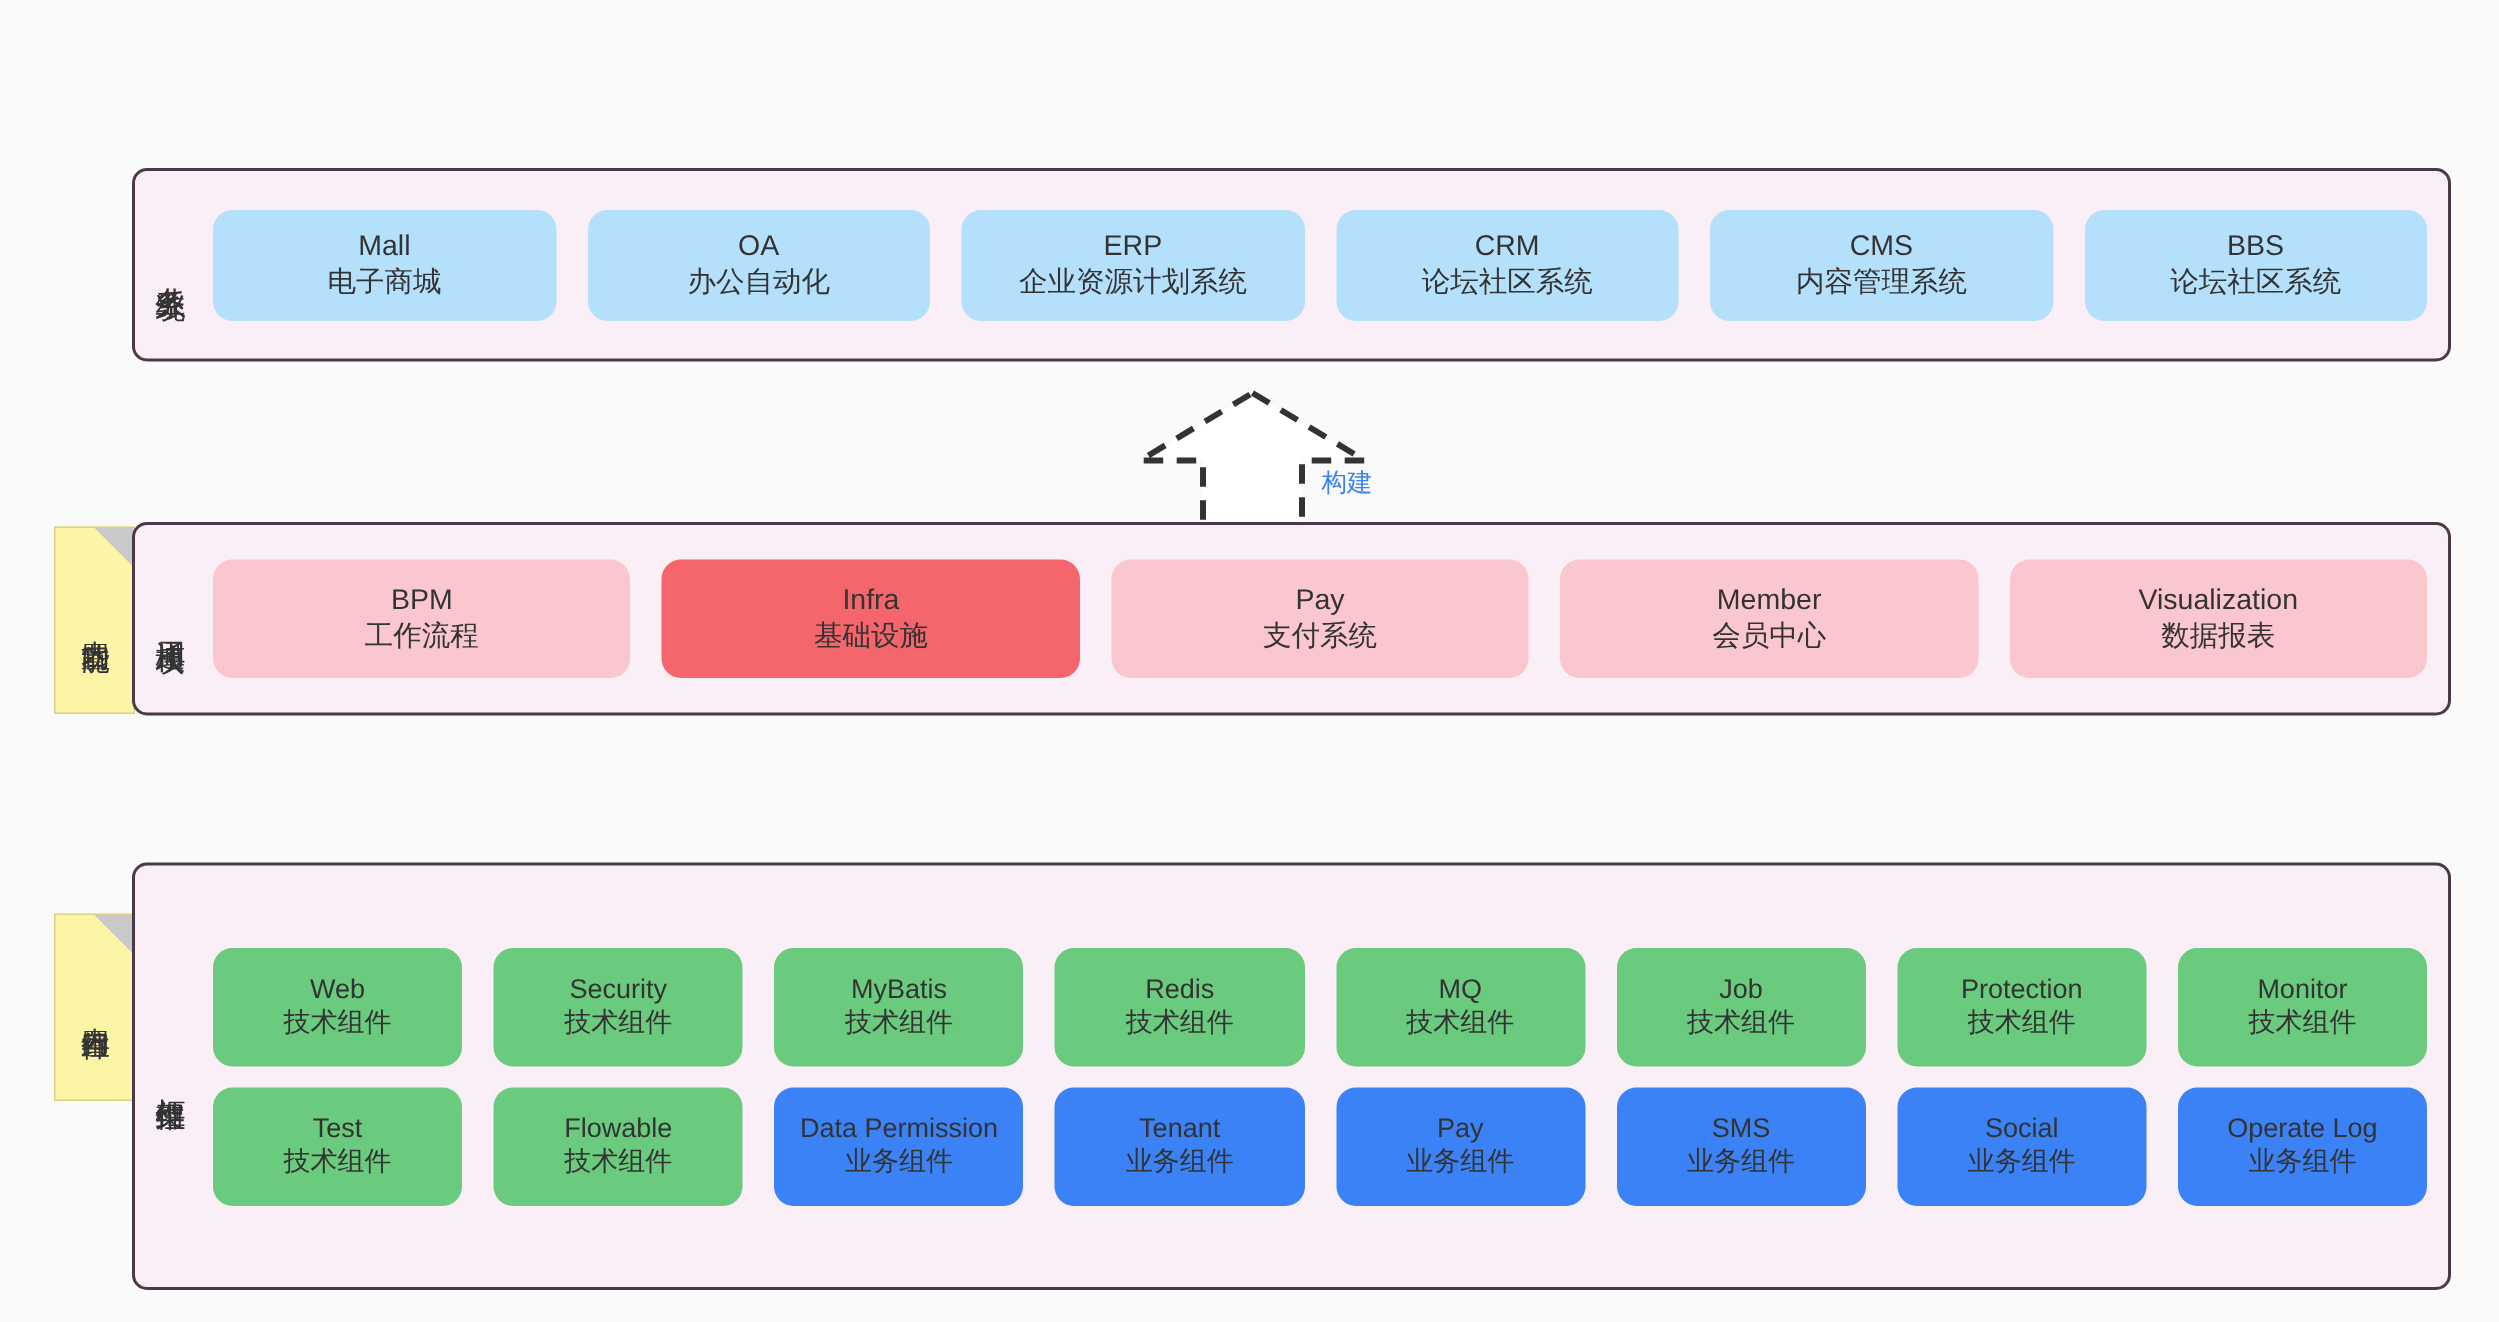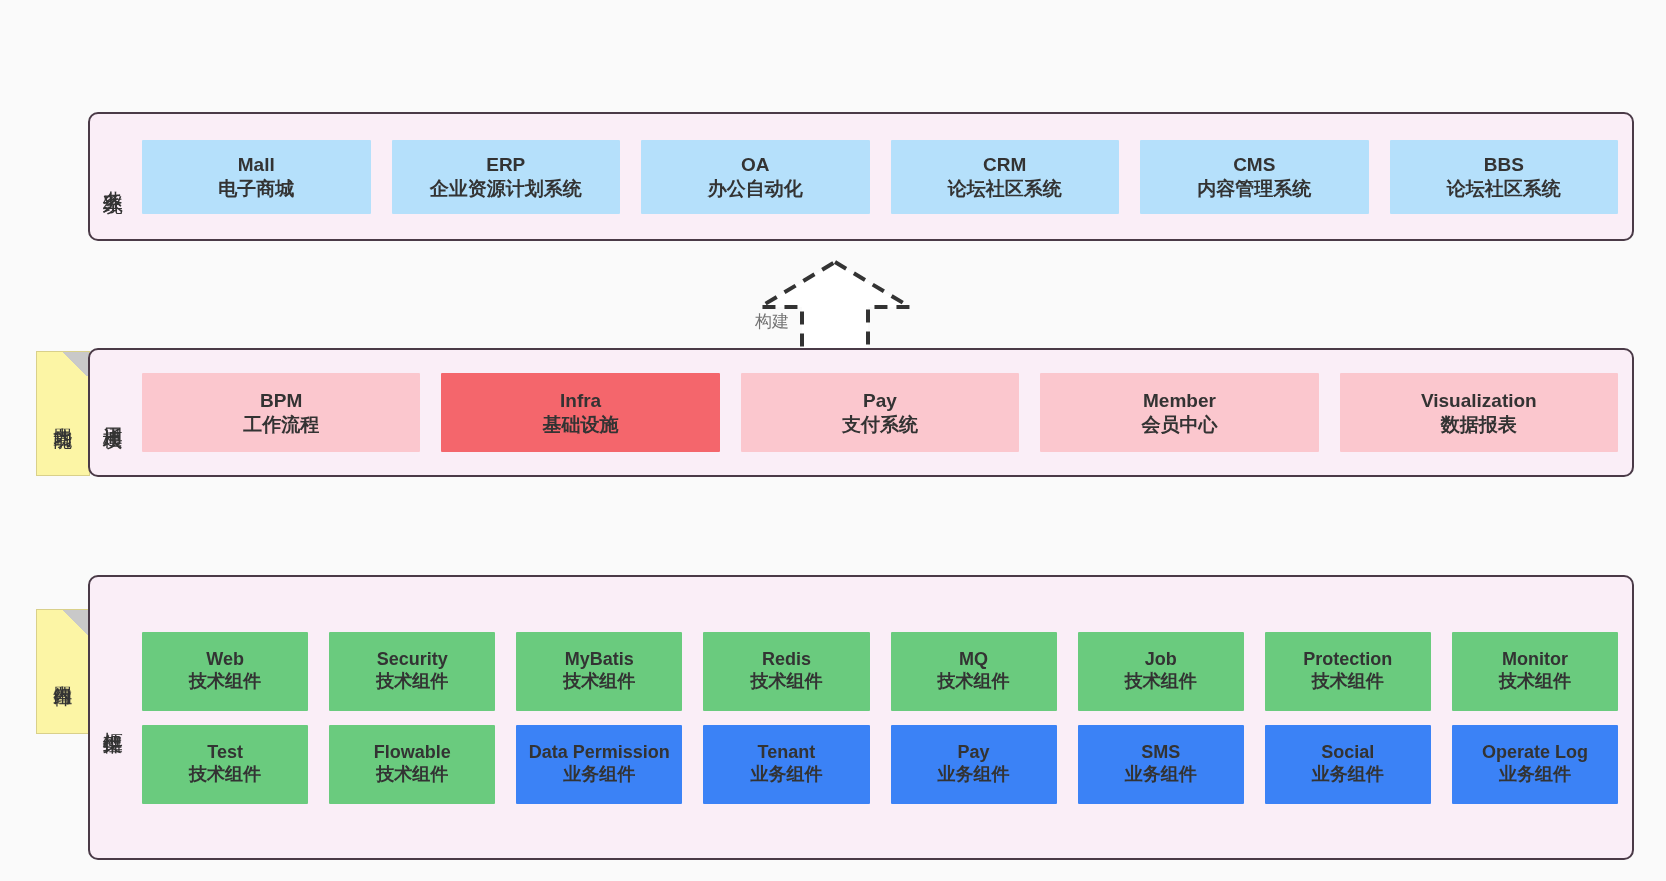--- a/index.html
+++ b/index.html
@@ -59,32 +59,31 @@
 
   .row {
     display: flex;
     gap: 21px;
   }
 
   
   .card {
     flex: 1 1 0;
     box-sizing: border-box;
-    border-radius: 1px;
+    border-radius: 13px;
     display: flex;
     flex-direction: column;
     align-items: center;
     justify-content: center;
     text-align: center;
     font-size: 19px;
     line-height: 1.22;
     color: #333333;
     padding: 4px 6px;
     user-select: none;
-    font-weight: bold;
   }
   .card .en { display: block; }
   .card .cn { display: block; }
 
   .card.blue     { background: #b5e0fb; }
   .card.red      { background: #f4666c; }
   .card.pink     { background: #fbc7ce; }
   .card.green    { background: #6acb7e; }
   .card.ltgreen  { background: #3b82f6; }
 
@@ -156,49 +155,49 @@
     position: absolute;
     width: 160px;
     height: 95px;
   }
   .arrow-wrap svg { display: block; }
   .arrow-label {
     position: absolute;
     left: 0;
     right: 0;
     bottom: 19px;
-    text-align: left;
+    text-align: right;
     font-size: 17px;
-    color: #737373;
+    color: #3b82f6;
     user-select: none;
     pointer-events: none;
   }
   #arrow-build   { left: 755px; top: 257px; }
   #arrow-realize { left: 770px; top: 488px; }
 </style>
 </head>
 <body>
 
 <div id="canvas">
 
   <div class="layer" id="layer-business">
     <div class="layer-title">业务系统</div>
     <div class="layer-body">
       <div class="row">
         <div class="card blue">
           <span class="en">Mall</span>
           <span class="cn">电子商城</span>
         </div>
         <div class="card blue">
+          <span class="en">OA</span>
+          <span class="cn">办公自动化</span>
+        </div>
+        <div class="card blue">
           <span class="en">ERP</span>
           <span class="cn">企业资源计划系统</span>
-        </div>
-        <div class="card blue">
-          <span class="en">OA</span>
-          <span class="cn">办公自动化</span>
         </div>
         <div class="card blue">
           <span class="en">CRM</span>
           <span class="cn">论坛社区系统</span>
         </div>
         <div class="card blue">
           <span class="en">CMS</span>
           <span class="cn">内容管理系统</span>
         </div>
         <div class="card blue">

